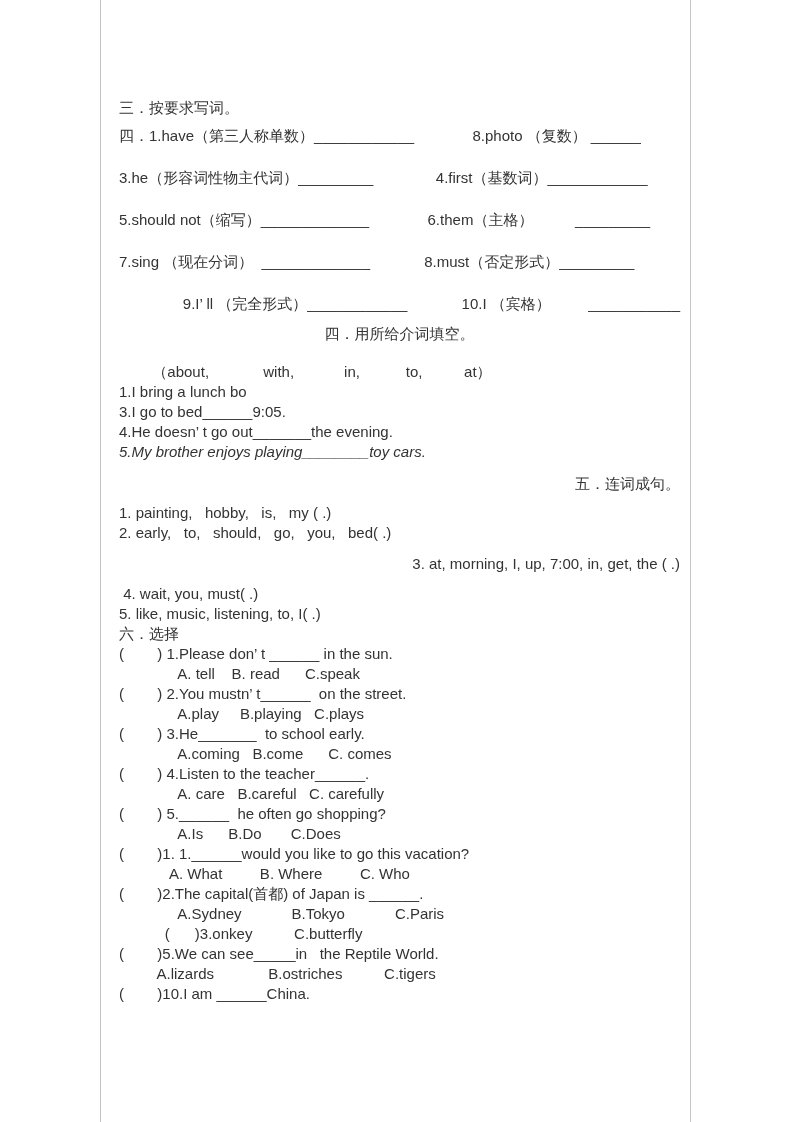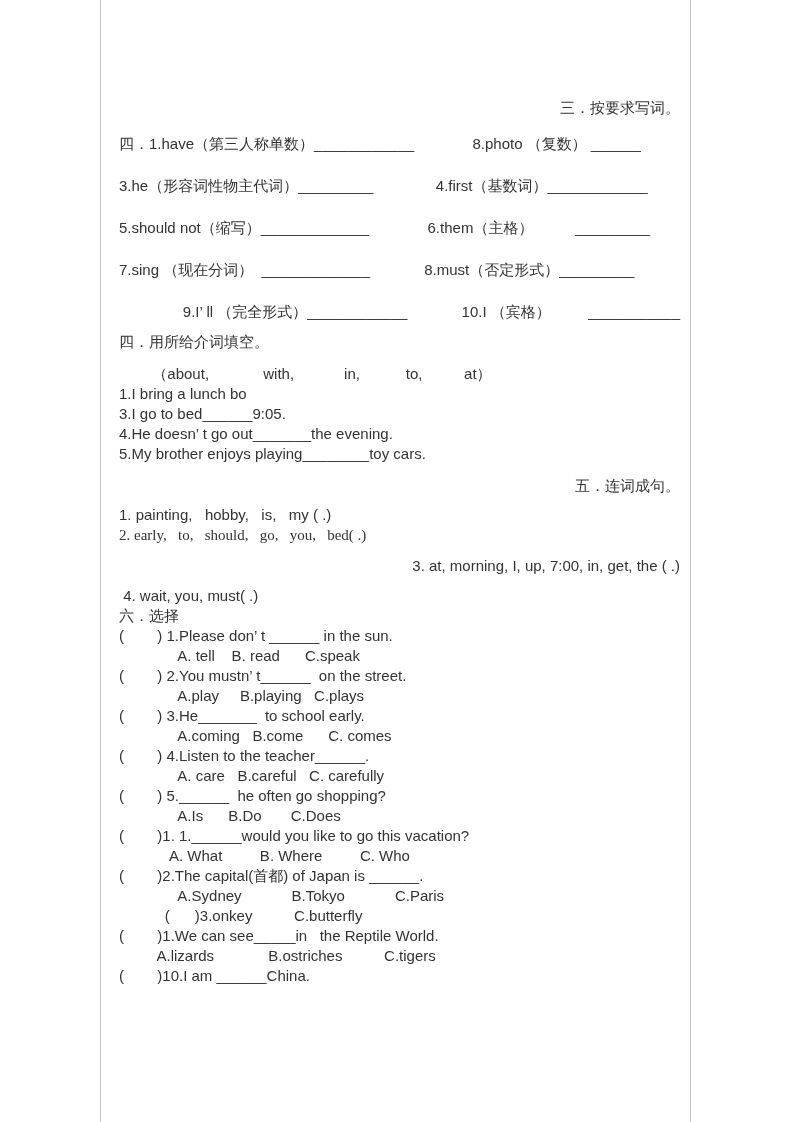--- a/index.html
+++ b/index.html
@@ -26,27 +26,27 @@
     border-right: 1px solid #c4c4c4;
     padding: 98px 10px 0 18px;
   }
   .line {
     white-space: pre-wrap;
     font-size: 15px;
     line-height: 20px;
     color: #333333;
     margin: 0;
   }
-  .mb24 { margin-bottom: 16px; text-align: right; }
+  .mb24 { margin-bottom: 8px; }
   .mb22 { margin-bottom: 22px; }
-  .mb12 { margin-bottom: 12px; }
-  .mb11 { margin-bottom: 11px; font-family: Liberation Serif, serif; }
+  .mb12 { margin-bottom: 12px; font-style: italic; }
+  .mb11 { margin-bottom: 11px; }
   .mb10 { margin-bottom: 10px; text-align: right; }
   .mb9  { margin-bottom: 9px; text-align: right; }
-  .mb1  { margin-bottom: 12px; }
+  .mb1  { margin-bottom: 18px; text-align: center; }
 </style>
 </head>
 <body>
 
 <div class="page">
   <div class="content">
 
     <div class="line mb24">三．按要求写词。</div>
 
     <div class="line mb22">四．1.have（第三人称单数）____________              8.photo （复数） ______</div>
@@ -60,35 +60,36 @@
     <div class="line">1.I bring a lunch bo</div>
     <div class="line">3.I go to bed______9:05.</div>
     <div class="line">4.He doesn’ t go out_______the evening.</div>
     <div class="line mb12">5.My brother enjoys playing________toy cars.</div>
 
     <div class="line mb9">五．连词成句。</div>
     <div class="line">1. painting,   hobby,   is,   my ( .)</div>
     <div class="line mb11">2. early,   to,   should,   go,   you,   bed( .)</div>
     <div class="line mb10">3. at, morning, I, up, 7:00, in, get, the ( .)</div>
     <div class="line"> 4. wait, you, must( .)</div>
+    <div class="line">5. like, music, listening, to, I( .)</div>
 
     <div class="line">六．选择</div>
     <div class="line">(        ) 1.Please don’ t ______ in the sun.</div>
     <div class="line">              A. tell    B. read      C.speak</div>
     <div class="line">(        ) 2.You mustn’ t______  on the street.</div>
     <div class="line">              A.play     B.playing   C.plays</div>
     <div class="line">(        ) 3.He_______  to school early.</div>
     <div class="line">              A.coming   B.come      C. comes</div>
     <div class="line">(        ) 4.Listen to the teacher______.</div>
     <div class="line">              A. care   B.careful   C. carefully</div>
     <div class="line">(        ) 5.______  he often go shopping?</div>
     <div class="line">              A.Is      B.Do       C.Does</div>
     <div class="line">(        )1. 1.______would you like to go this vacation?</div>
     <div class="line">            A. What         B. Where         C. Who</div>
     <div class="line">(        )2.The capital(首都) of Japan is ______.</div>
     <div class="line">              A.Sydney            B.Tokyo            C.Paris</div>
     <div class="line">           (      )3.onkey          C.butterfly</div>
-    <div class="line">(        )1.We can see_____in   the Reptile World.</div>
+    <div class="line">(        )5.We can see_____in   the Reptile World.</div>
     <div class="line">         A.lizards             B.ostriches          C.tigers</div>
     <div class="line">(        )10.I am ______China.</div>
 
   </div>
 </div>
 
 </body></html>

